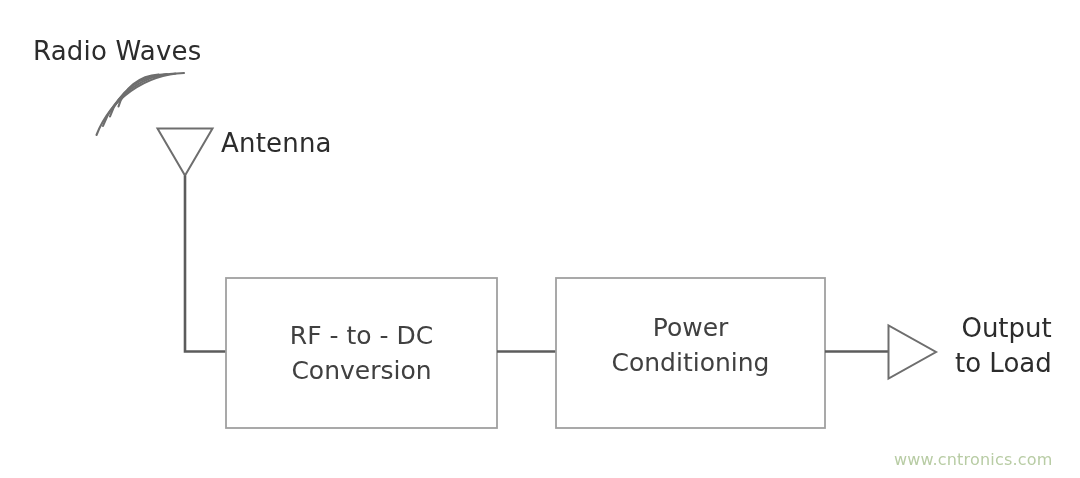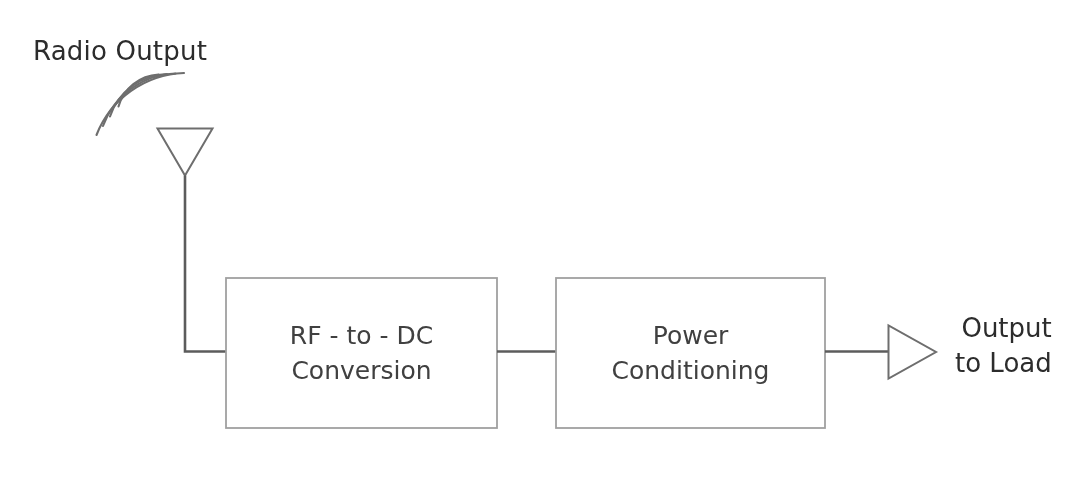--- a/index.html
+++ b/index.html
@@ -61,21 +61,21 @@
     align-items: center;
   }
   #block1-text {
     left: 226px;
     top: 278px;
     width: 271px;
     height: 150px;
   }
   #block2-text {
     left: 556px;
-    top: 278px;
+    top: 270px;
     width: 269px;
     height: 150px;
   }
   #label-output {
     left: 955px;
     top: 311px;
     font-size: 26px;
     text-align: right;
     line-height: 1.33;
     white-space: pre-line;
@@ -113,26 +113,28 @@
     <line x1="497" y1="351.5" x2="556" y2="351.5" stroke="#5c5c5c" stroke-width="2.6"></line>
 
     <rect x="556" y="278" width="269" height="150" fill="#ffffff" stroke="#a0a0a0" stroke-width="1.8"></rect>
 
     <line x1="825" y1="351.5" x2="889" y2="351.5" stroke="#5c5c5c" stroke-width="2.6"></line>
 
     <path d="M 888.5 325.5 L 888.5 378.5 L 936 352 Z" fill="none" stroke="#6e6e6e" stroke-width="2" stroke-linejoin="miter"></path>
 
   </svg>
 
-  <div class="lbl" id="label-radio-waves">Radio Output</div>
+  <div class="lbl" id="label-radio-waves">Radio Waves</div>
 
+  <div class="lbl" id="label-antenna">Antenna</div>
 
   <div id="block1-text">RF - to - DC
 Conversion</div>
 
   <div id="block2-text">Power
 Conditioning</div>
 
   <div class="lbl" id="label-output">Output
 to Load</div>
 
+  <div id="watermark">www.cntronics.com</div>
 
 </div>
 
 </body></html>

